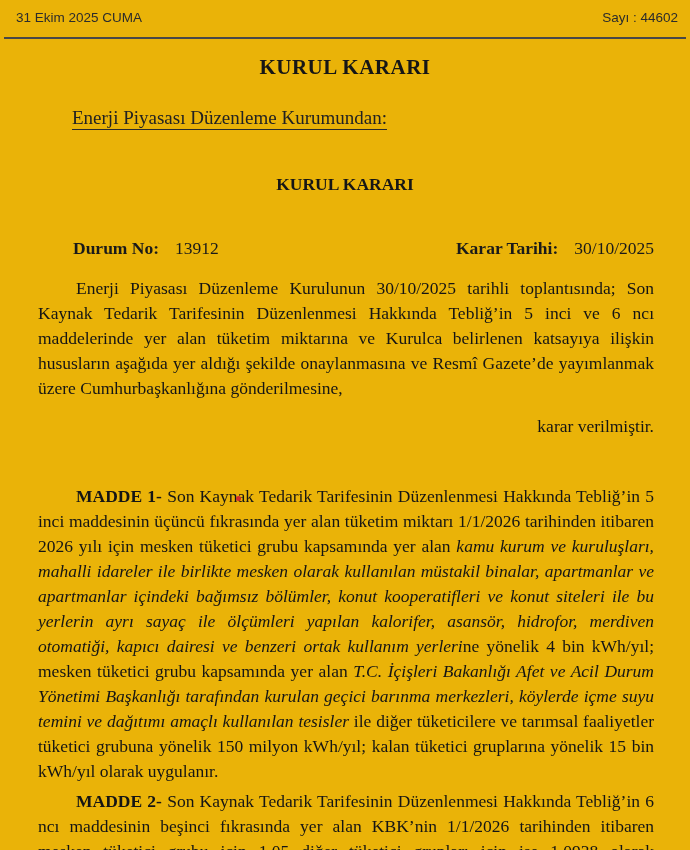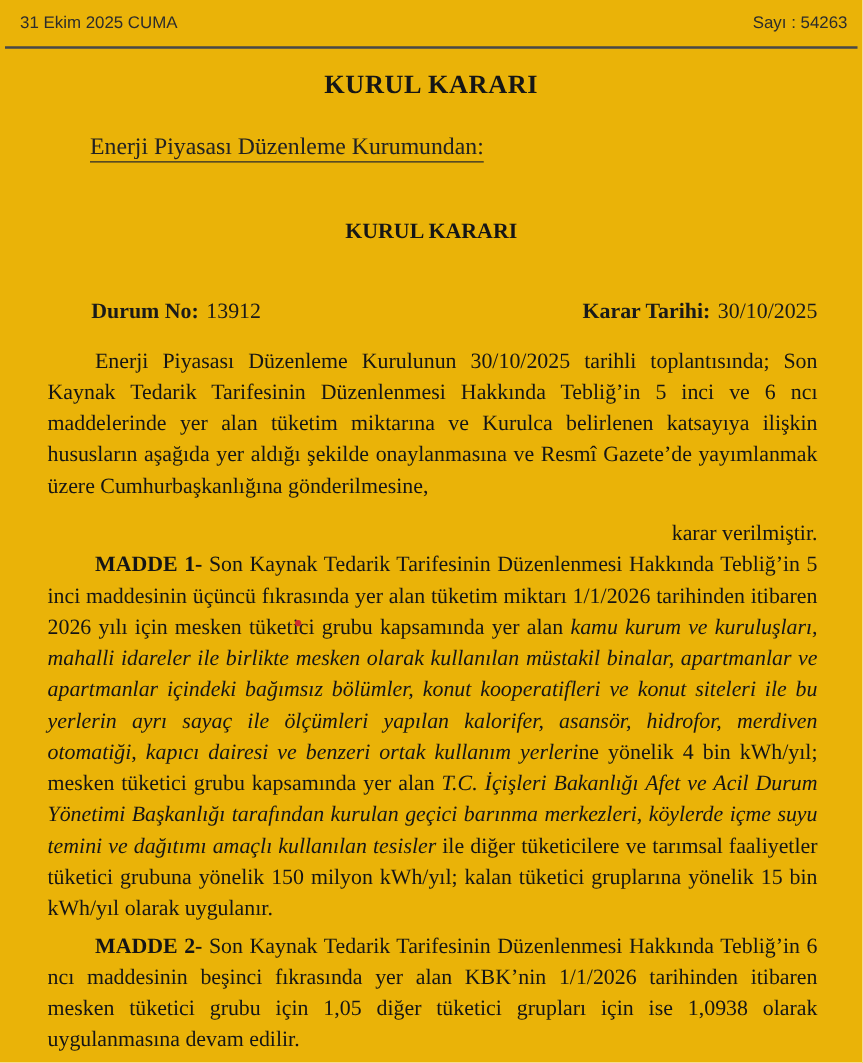--- a/index.html
+++ b/index.html
@@ -78,53 +78,53 @@
   .karar-row {
     margin: 42px 36px 0 38px;
     display: flex;
     justify-content: space-between;
     font-size: 17.5px;
     line-height: 23px;
   }
   .karar-row .left { margin-left: 35px; }
   .b { font-weight: bold; }
   .i { font-style: italic; }
-  .val { margin-left: 6px; }
+  .val { margin-left: 16px; }
   
   .body-par {
     margin: 0 36px 0 38px;
     font-size: 17.5px;
     line-height: 25px;
     text-align: justify;
     color: #151515;
   }
   .ind { text-indent: 38px; }
   .intro   { margin-top: 16px; }
   .clause  { margin-top: 13px; text-align: right; text-indent: 52px; }
-  .m1 { }
+  .m1 { margin-top: 45px; }
   .m2 { margin-top: 5px; }
   
   .red-dot {
     position: absolute;
     left: 236px;
     top: 496px;
     width: 5px;
     height: 5px;
     border-radius: 50%;
     background: var(--dot-color, #d22c2c);
   }
 </style>
 </head>
 <body>
 
 <div class="page">
 
   <div class="masthead">
     <span class="side">31 Ekim 2025 CUMA</span>
-    <span class="side">Sayı : 54263</span>
+    <span class="side">Sayı : 44602</span>
   </div>
 
   <div class="rule"></div>
 
   <div class="big-title">KURUL KARARI</div>
 
   <div class="authority">
     <span class="authority-text">Enerji Piyasası Düzenleme Kurumundan:</span>
   </div>
 

